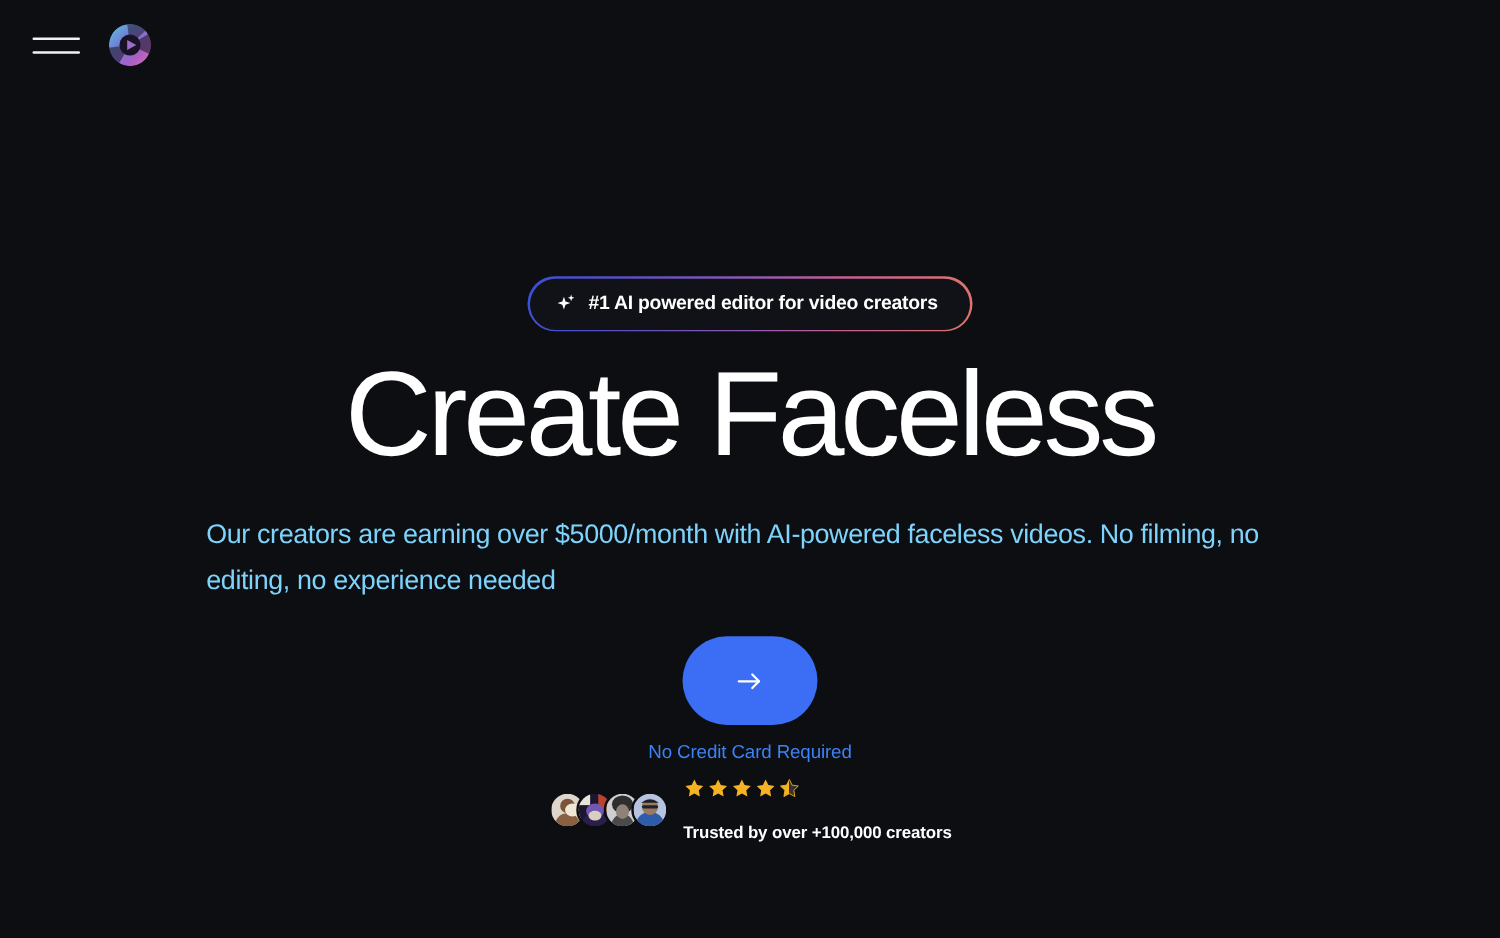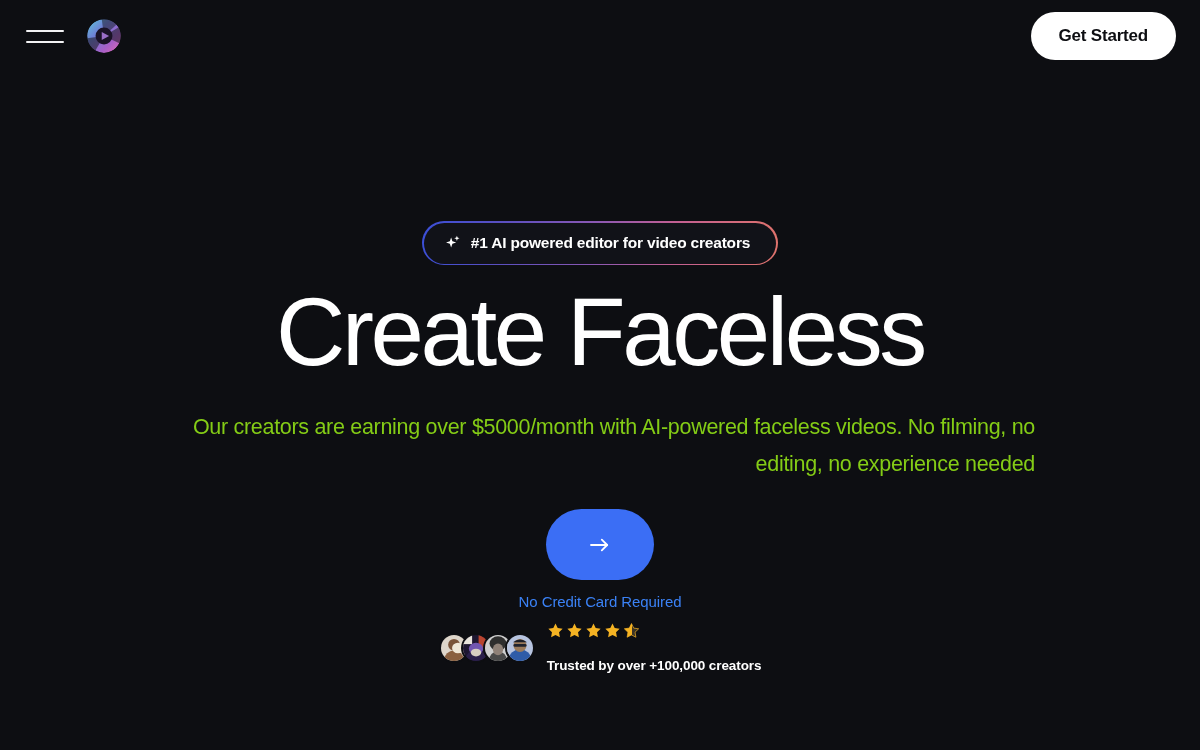--- a/index.html
+++ b/index.html
@@ -126,22 +126,22 @@
   }
   .headline-line { display: block; }
 
   
   .subtitle {
     margin-top: 31px;
     width: 870px;
     font-size: 21.5px;
     line-height: 37px;
     font-weight: 400;
-    color: #84cc16;
-    text-align: right;
+    color: #7dd3fc;
+    text-align: left;
     letter-spacing: -0.3px;
   }
 
   
   .cta-btn {
     margin-top: 26px;
     background: #3b6ef5;
     color: #ffffff;
     border: none;
     border-radius: 999px;
@@ -228,21 +228,20 @@
       <path d="M32 32 L62 14 A30 30 0 0 1 62 46 Z" fill="#14151c" opacity="0.55"></path>
       <path d="M32 32 L14 62 A30 30 0 0 1 2 36 Z" fill="#14151c" opacity="0.55"></path>
       <path d="M32 32 L28 2 A30 30 0 0 1 56 10 Z" fill="#14151c" opacity="0.5"></path>
       <circle cx="32" cy="32" r="15" fill="#1a1226"></circle>
       <path d="M28 25 L41 32 L28 39 Z" fill="#9b6ec8"></path>
     </g>
   </svg>
 
   <div class="header-spacer"></div>
 
-  <button class="get-started-btn">Get Started</button>
 </header>
 
 <main class="hero">
 
   <div class="badge-wrap">
     <div class="badge">
       <svg class="badge-sparkle" viewBox="0 0 24 24">
         <path d="M9.5 4.5 L11.2 9.6 L16.3 11.3 L11.2 13 L9.5 18.1 L7.8 13 L2.7 11.3 L7.8 9.6 Z" fill="#ffffff"></path>
         <path d="M17.2 2.2 L18.1 4.8 L20.7 5.7 L18.1 6.6 L17.2 9.2 L16.3 6.6 L13.7 5.7 L16.3 4.8 Z" fill="#ffffff"></path>
       </svg>

